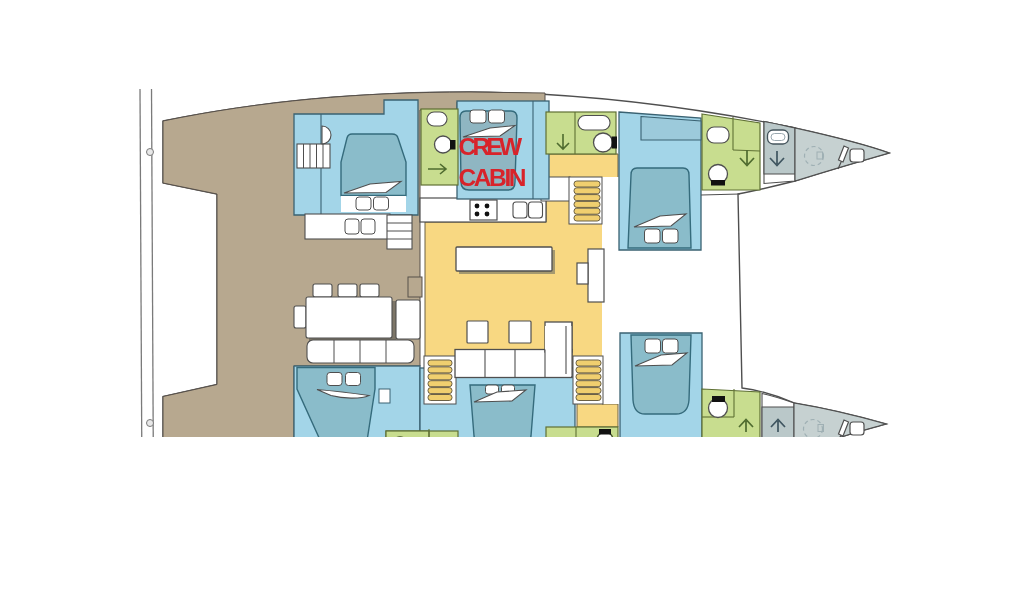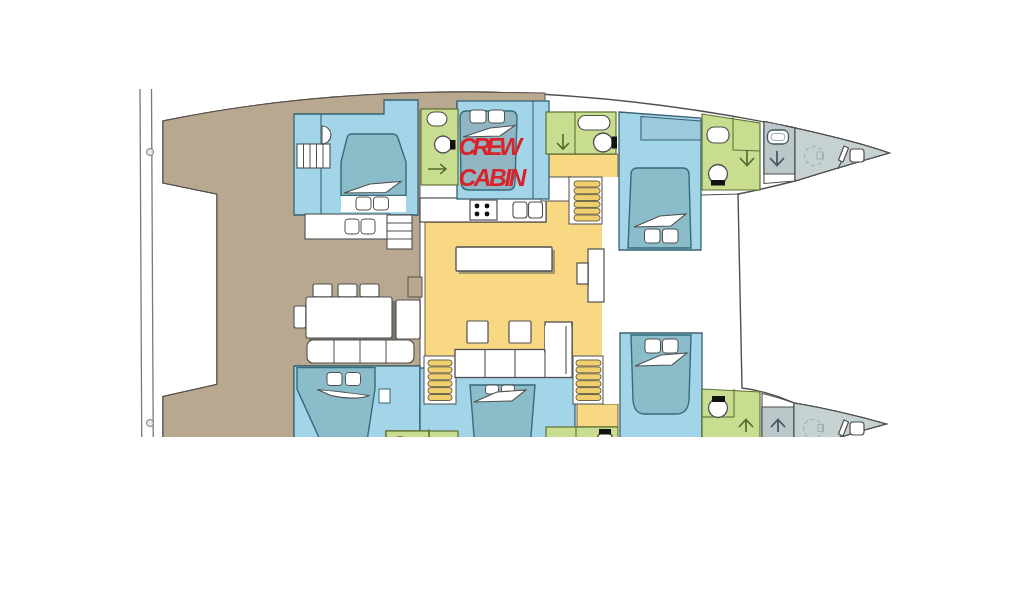--- a/index.html
+++ b/index.html
@@ -1,16 +1,16 @@
 <!DOCTYPE html>
 <html><head>
 <meta charset="utf-8">
 <style>
 html,body{margin:0;padding:0;background:#ffffff;}
-#wrap{width:1024px;height:437px;position:relative;overflow:hidden;background:#8b5cf6;font-style:italic;}
+#wrap{width:1024px;height:437px;position:relative;overflow:hidden;background:#8b5cf6;}
 svg{display:block;}
 text{font-family:"Liberation Sans",sans-serif;}
 </style>
 </head>
 <body>
 <div id="wrap">
 <svg width="1024" height="600" viewBox="0 0 1024 600">
 <rect x="0" y="0" width="1024" height="600" fill="#ffffff"></rect>
 
 <g stroke="#7a7a7a" stroke-width="1.3" fill="none">

